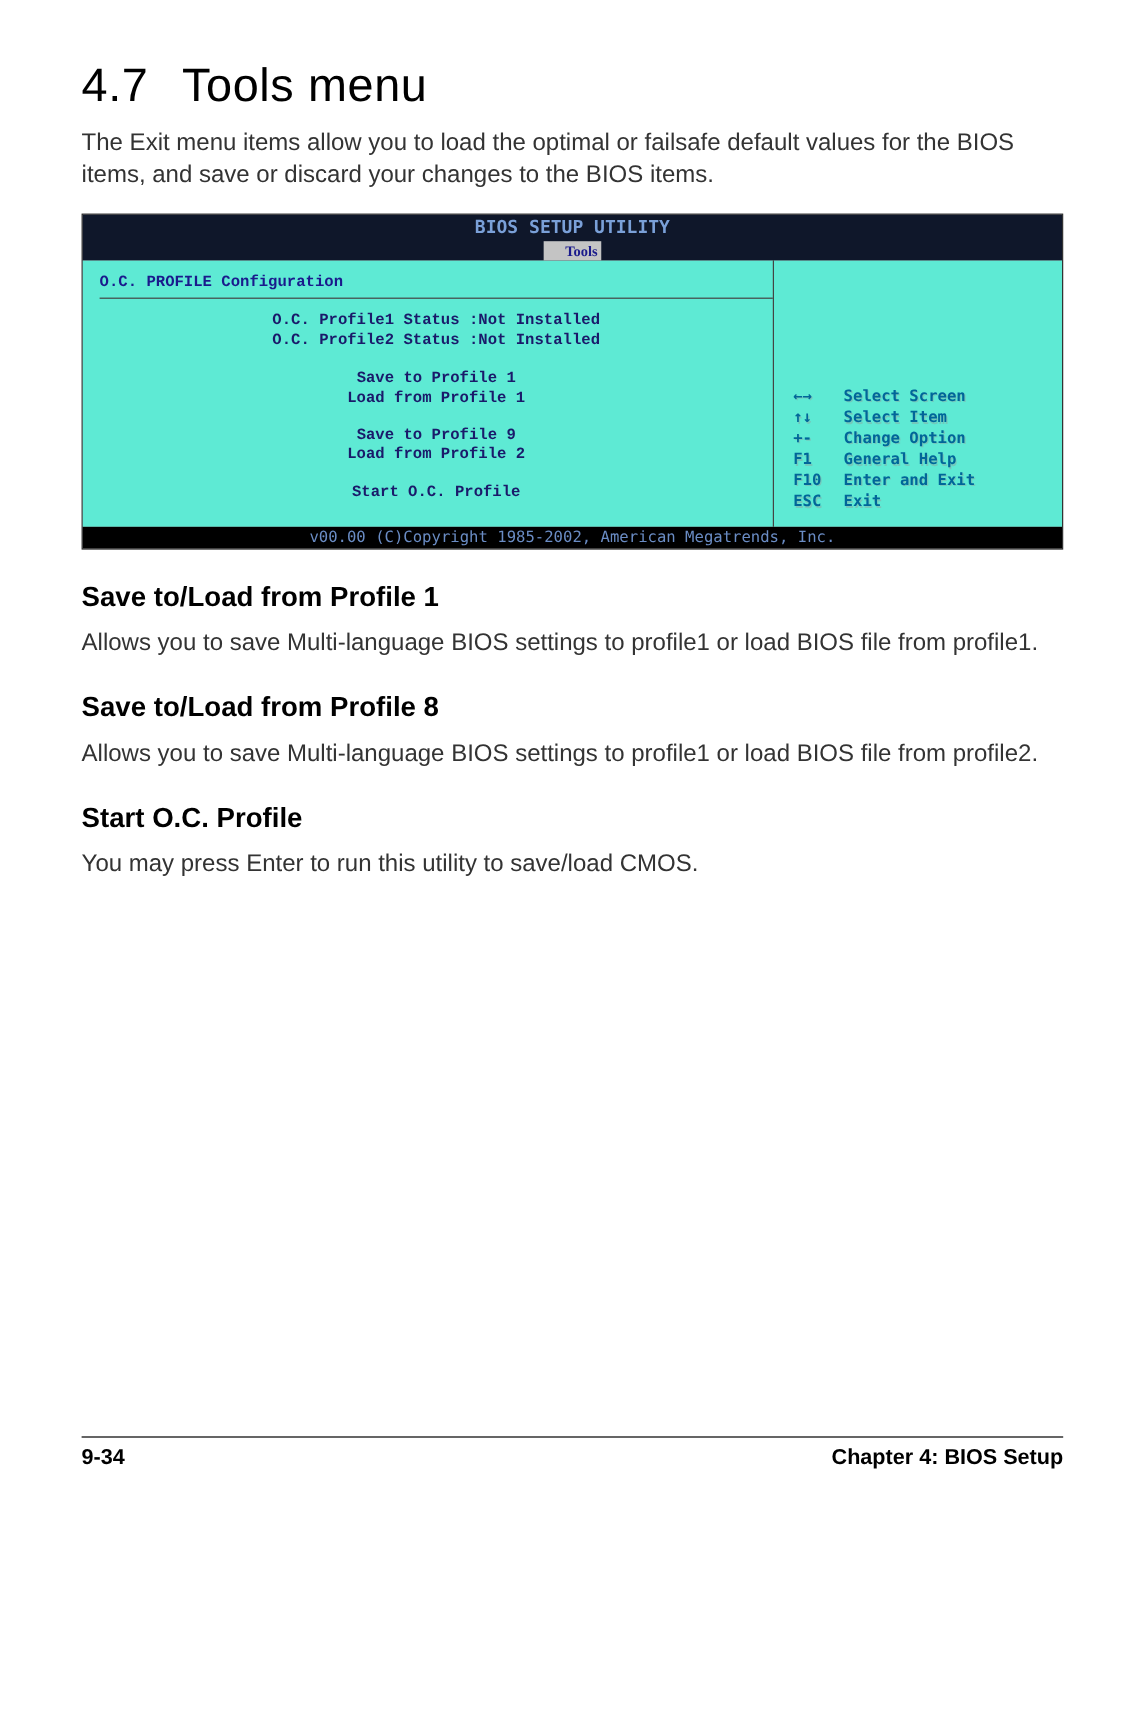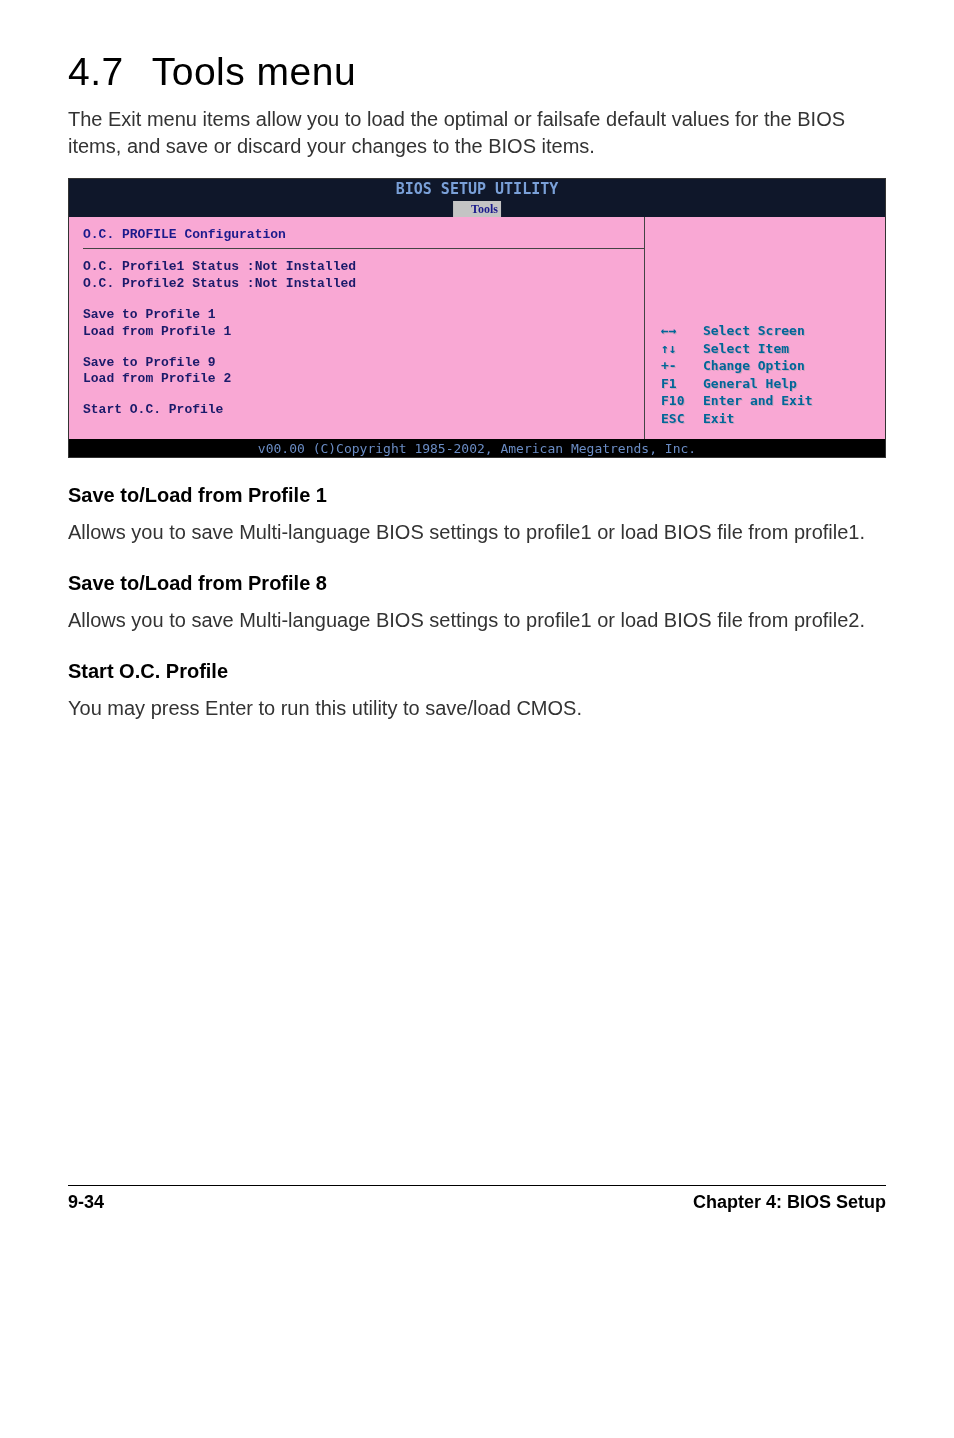--- a/index.html
+++ b/index.html
@@ -58,21 +58,21 @@
       bottom: 0px;
       background: #c4c4c4;
       color: #1a1a8c;
       font-family: Liberation Serif, serif;
       font-size: 12px;
       font-weight: bold;
       padding: 1px 3px 0 18px;
     }
     .bios-body {
       display: flex;
-      background: #f9a8d4;
+      background: #5eead4;
     }
     .bios-left {
       flex: 1;
       border-right: 1px solid #444;
       padding: 6px 0 6px 14px;
     }
     .bios-right {
       width: 240px;
       padding: 6px 10px 12px 16px;
       position: relative;
@@ -94,20 +94,21 @@
     }
     .bios-line {
       font-family: 'Courier New', monospace;
       font-size: 13px;
       font-weight: bold;
       color: #1a1a6a;
       line-height: 1.3;
     }
     .bios-block {
       margin-bottom: 14px;
+      text-align: center;
     }
     .help-row {
       display: flex;
       font-family: monospace;
       font-size: 13px;
       font-weight: bold;
       color: #006699;
       line-height: 1.35;
     }
     .help-key {
@@ -123,21 +124,21 @@
       background: #000000;
       color: #6a8cc4;
       text-align: center;
       font-family: monospace;
       font-size: 13px;
       padding: 2px 0 1px 0;
     }
     .sub-heading {
       font-family: Arial, sans-serif;
       font-weight: bold;
-      font-size: 20px;
+      font-size: 23px;
       margin-top: 26px;
       margin-bottom: 12px;
     }
     .body-text {
       font-size: 20px;
       line-height: 1.35;
       color: #333;
       margin-bottom: 4px;
     }
     .footer-bar {

